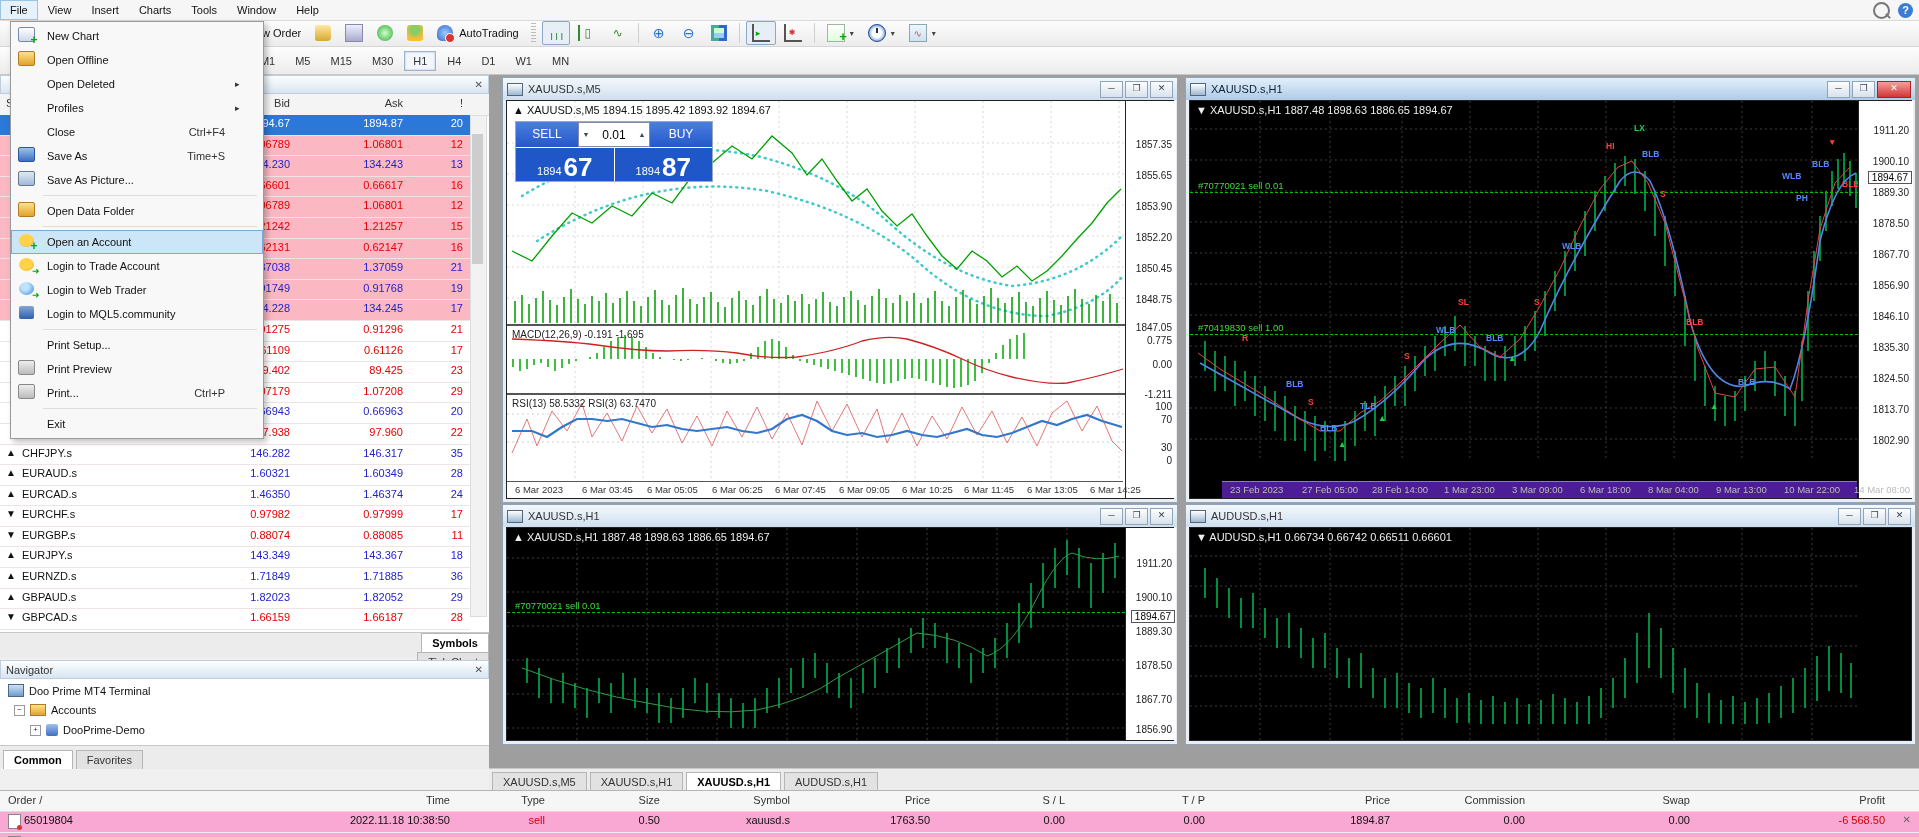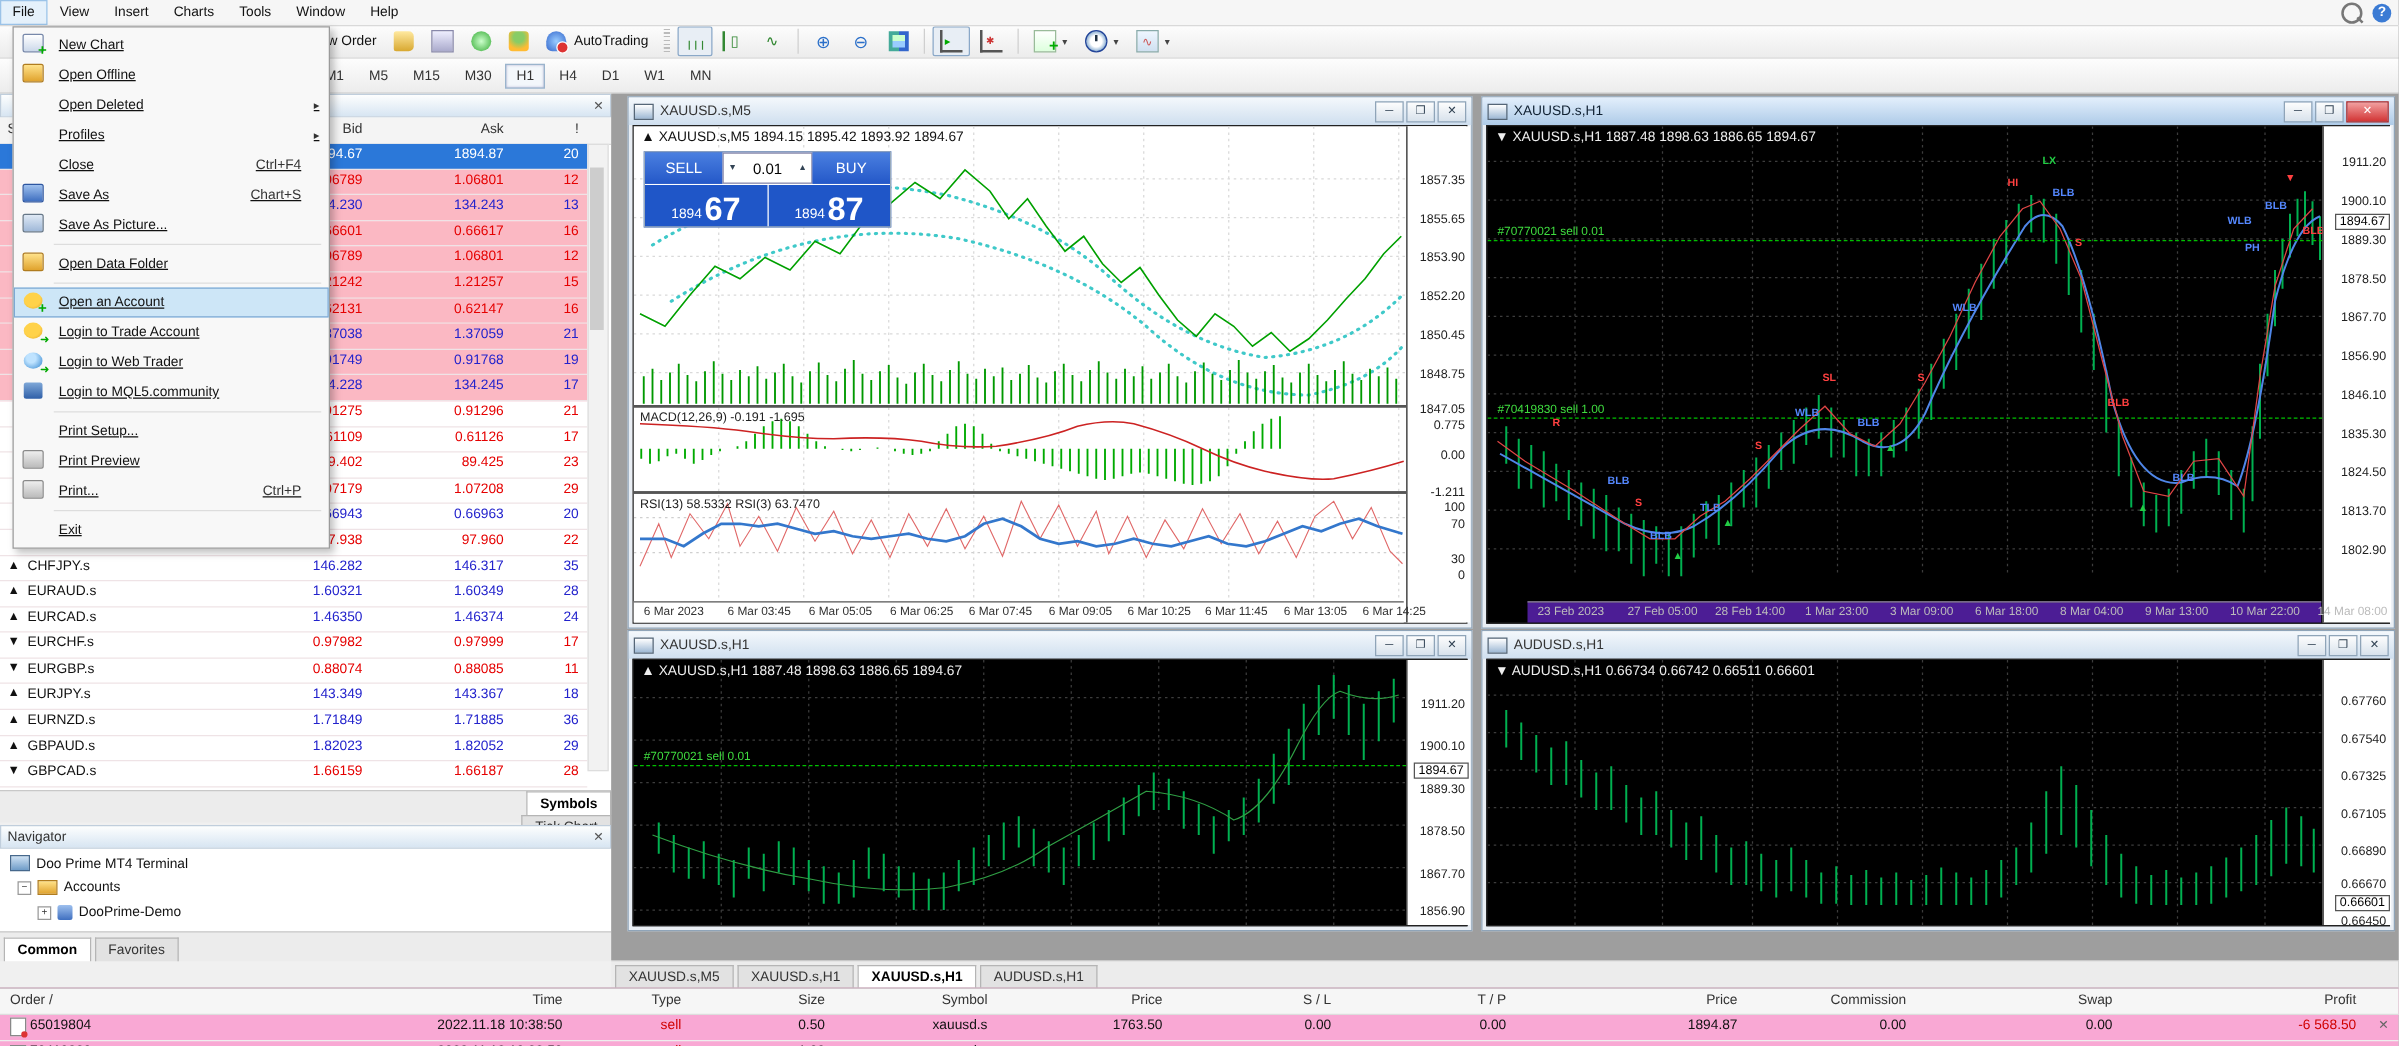--- a/index.html
+++ b/index.html
@@ -48,21 +48,21 @@
   .ic-tpl{background:linear-gradient(#eef6ff,#cfe0f0);border:1px solid #8aa;}
   .ic-tpl::before{content:"∿";color:#c55;font-size:10px;}
   .dd{font-size:8px;color:#444;margin-left:1px;}
   .tb-label{margin-left:2px;}
   .pressed{border:1px solid #8aa8c8;background:#e8eef5;}
   .tfbtn{padding:3px 8px;border:1px solid transparent;margin:0 1px;color:#333;}
   .tfbtn.on{border:1px solid #9ab4cc;background:#f3f7fb;box-shadow:inset 0 0 2px #aac;}
   .ic-sync{color:#555;font-size:13px;}
   
   .filemenu{left:10px;top:21px;width:252px;background:#f8f8f8;border:1px solid #9a9a9a;box-shadow:3px 3px 6px rgba(0,0,0,.25);z-index:50;padding:2px 0;}
-  .mi{display:flex;align-items:center;height:24px;position:relative;padding-right:0;text-decoration:underline;}
+  .mi{display:flex;align-items:center;height:24px;position:relative;padding-right:16px;}
   .mi .mic{width:30px;text-align:center;font-size:12px;}
   .mi .mlabel{flex:1;padding-left:6px;}
   .mi .msc{color:#333;padding-right:10px;}
   .mi .marr{width:12px;color:#333;font-size:9px;}
   .mi.hl{background:#cde6f7;outline:1px solid #7da9d4;outline-offset:-1px;}
   .mi.sep{height:7px;}
   .mi.sep::after{content:"";position:absolute;left:32px;right:6px;top:3px;border-top:1px solid #ddd;}
   .fic{display:inline-block;width:15px;height:13px;border-radius:2px;}
   .fic-chart{background:linear-gradient(#fff,#cbd8ea);border:1px solid #78a;position:relative;}
   .fic-chart::after{content:"+";position:absolute;right:-4px;bottom:-6px;color:#0a0;font-weight:bold;}
@@ -736,30 +736,20 @@
           <svg width="668" height="213" viewBox="0 0 668 213">
             <g stroke="#3d3d3d" stroke-dasharray="2 3">
               <path d="M70,0V213 M140,0V213 M212,0V213 M280,0V213 M348,0V213 M416,0V213 M484,0V213 M552,0V213 M622,0V213"></path>
               <path d="M0,28H668 M0,58H668 M0,88H668 M0,118H668 M0,148H668 M0,178H668"></path>
             </g>
             <g stroke="#00b050" stroke-width="1.6">
               <path d="M15,40v30 M27,50v30 M39,60v30 M51,70v30 M63,65v35 M75,80v30 M87,90v30 M99,85v35 M111,100v30 M123,110v30 M135,105v35 M147,120v30 M159,130v30 M171,125v35 M183,140v30 M195,150v30 M207,145v35 M219,155v30 M231,160v30 M243,150v35 M255,160v30 M267,170v25 M279,165v30 M291,172v24 M303,168v28 M315,174v22 M327,170v26 M339,176v20 M351,172v24 M363,166v30 M375,170v26 M387,174v22 M399,168v28 M411,160v30 M423,150v30 M435,130v40 M447,105v50 M459,85v55 M471,100v50 M483,120v45 M495,140v40 M507,155v35 M519,165v30 M531,172v24 M543,168v28 M555,174v22 M567,170v26 M579,165v30 M591,158v32 M603,150v35 M615,140v40 M627,128v45 M639,118v45 M651,125v40 M661,135v35"></path>
             </g>
           </svg>
         </div>
-        <div class="scalecol" style="left:668px;width:54px;">
-          <div class="pricelab" style="top: 28px;">0.67760</div>
-            <div class="pricelab" style="top: 58px;">0.67540</div>
-            <div class="pricelab" style="top: 88px;">0.67325</div>
-            <div class="pricelab" style="top: 118px;">0.67105</div>
-            <div class="pricelab" style="top: 148px;">0.66890</div>
-            <div class="pricelab" style="top: 174px;">0.66670</div>
-            <div class="pricelab" style="top: 204px;">0.66450</div>
-          <div class="pbadge" style="top:188px;">0.66601</div>
-        </div>
       </div>
     </div>
   </div>
 
   <div class="abs tabsbar chart-tabs">
     <div class="tab">XAUUSD.s,M5</div>
       <div class="tab">XAUUSD.s,H1</div>
       <div class="tab on">XAUUSD.s,H1</div>
       <div class="tab">AUDUSD.s,H1</div>
   </div>
@@ -832,21 +822,21 @@
       </div>
       <div class="mi">
         <span class="mic"><span class="fic"></span></span>
         <span class="mlabel">Close</span>
         <span class="msc">Ctrl+F4</span>
         <span class="marr"></span>
       </div>
       <div class="mi">
         <span class="mic"><span class="fic fic-disk"></span></span>
         <span class="mlabel">Save As</span>
-        <span class="msc">Chart+S</span>
+        <span class="msc">Time+S</span>
         <span class="marr"></span>
       </div>
       <div class="mi">
         <span class="mic"><span class="fic fic-diskp"></span></span>
         <span class="mlabel">Save As Picture...</span>
         <span class="msc"></span>
         <span class="marr"></span>
       </div>
       <div class="mi sep">
         <span class="mic"><span class="fic"></span></span>

